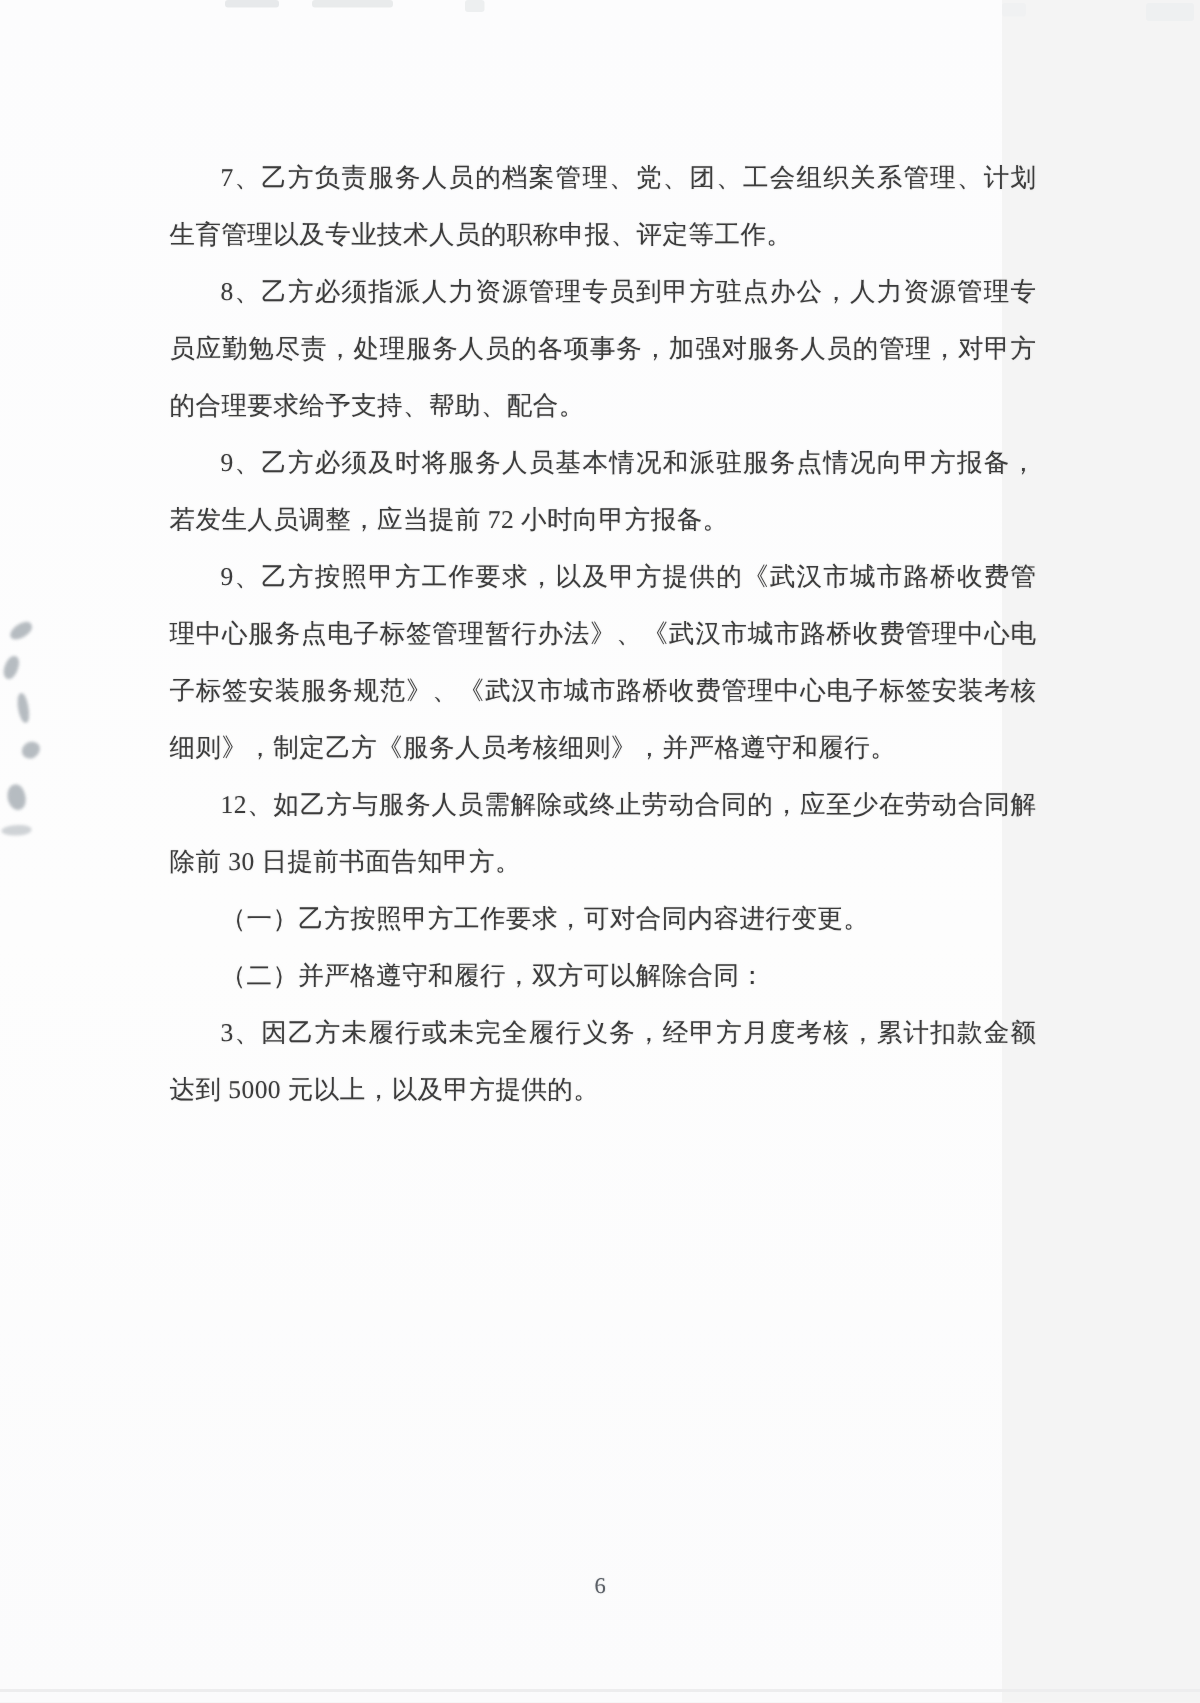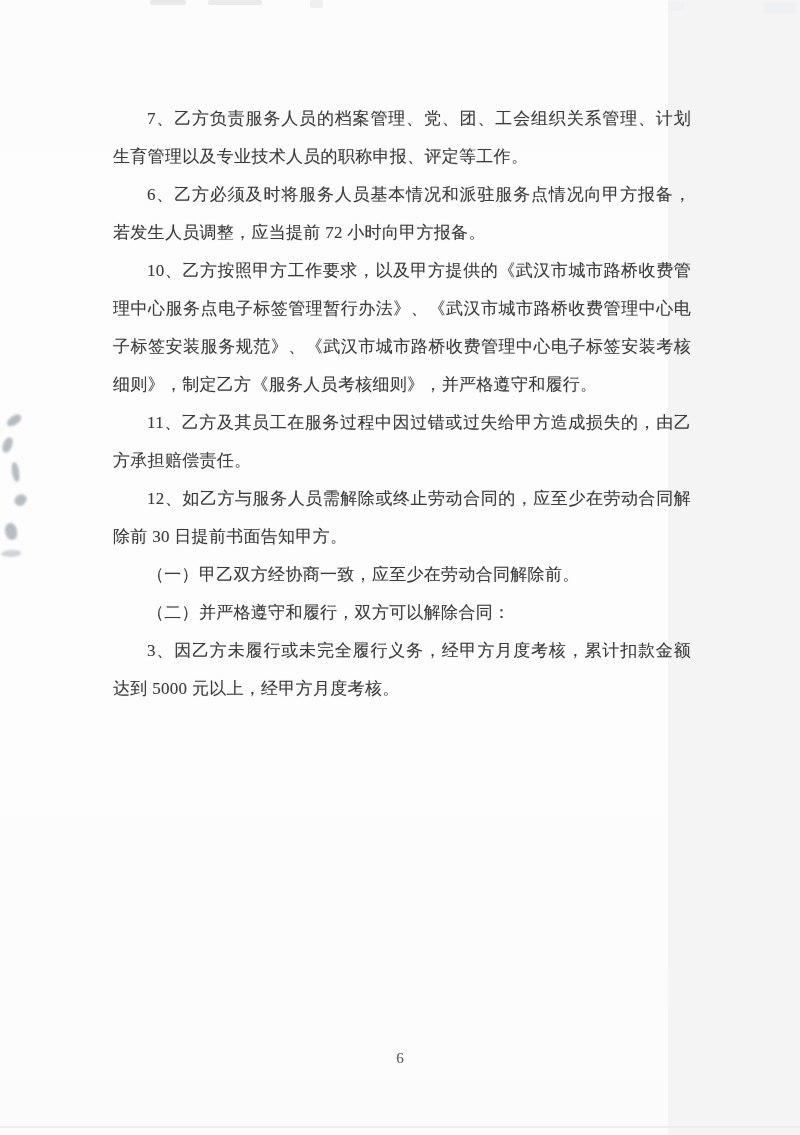--- a/index.html
+++ b/index.html
@@ -67,25 +67,25 @@
 
   <div class="ink ink1"></div>
   <div class="ink ink2"></div>
   <div class="ink ink3"></div>
   <div class="ink ink4"></div>
   <div class="ink ink5"></div>
   <div class="ink ink6"></div>
 
   <div class="content">
     <p class="para">7、乙方负责服务人员的档案管理、党、团、工会组织关系管理、计划生育管理以及专业技术人员的职称申报、评定等工作。</p>
-    <p class="para">6、乙方必须及时将服务人员基本情况和派驻服务点情况向甲方报备，若发生人员调整，应当提前 72 小时向甲方报备。</p>
-    <p class="para">10、乙方按照甲方工作要求，以及甲方提供的《武汉市城市路桥收费管理中心服务点电子标签管理暂行办法》、《武汉市城市路桥收费管理中心电子标签安装服务规范》、《武汉市城市路桥收费管理中心电子标签安装考核细则》，制定乙方《服务人员考核细则》，并严格遵守和履行。</p>
-    <p class="para">11、乙方及其员工在服务过程中因过错或过失给甲方造成损失的，由乙方承担赔偿责任。</p>
+    <p class="para">8、乙方必须指派人力资源管理专员到甲方驻点办公，人力资源管理专员应勤勉尽责，处理服务人员的各项事务，加强对服务人员的管理，对甲方的合理要求给予支持、帮助、配合。</p>
+    <p class="para">9、乙方必须及时将服务人员基本情况和派驻服务点情况向甲方报备，若发生人员调整，应当提前 72 小时向甲方报备。</p>
+    <p class="para">9、乙方按照甲方工作要求，以及甲方提供的《武汉市城市路桥收费管理中心服务点电子标签管理暂行办法》、《武汉市城市路桥收费管理中心电子标签安装服务规范》、《武汉市城市路桥收费管理中心电子标签安装考核细则》，制定乙方《服务人员考核细则》，并严格遵守和履行。</p>
     <p class="para">12、如乙方与服务人员需解除或终止劳动合同的，应至少在劳动合同解除前 30 日提前书面告知甲方。</p>
-    <p class="para">（一）甲乙双方经协商一致，应至少在劳动合同解除前。</p>
+    <p class="para">（一）乙方按照甲方工作要求，可对合同内容进行变更。</p>
     <p class="para">（二）并严格遵守和履行，双方可以解除合同：</p>
-    <p class="para"><span>3、因乙方未履行或未完全履行义务，经甲方月度考核，累计扣款金额达到 </span><span class="underline">5000</span><span> 元以上，经甲方月度考核。</span></p>
+    <p class="para"><span>3、因乙方未履行或未完全履行义务，经甲方月度考核，累计扣款金额达到 </span><span class="underline">5000</span><span> 元以上，以及甲方提供的。</span></p>
   </div>
 
   <div class="page-number">6</div>
 
   <div class="bottom-edge"></div>
 </div>
 
 </body></html>

